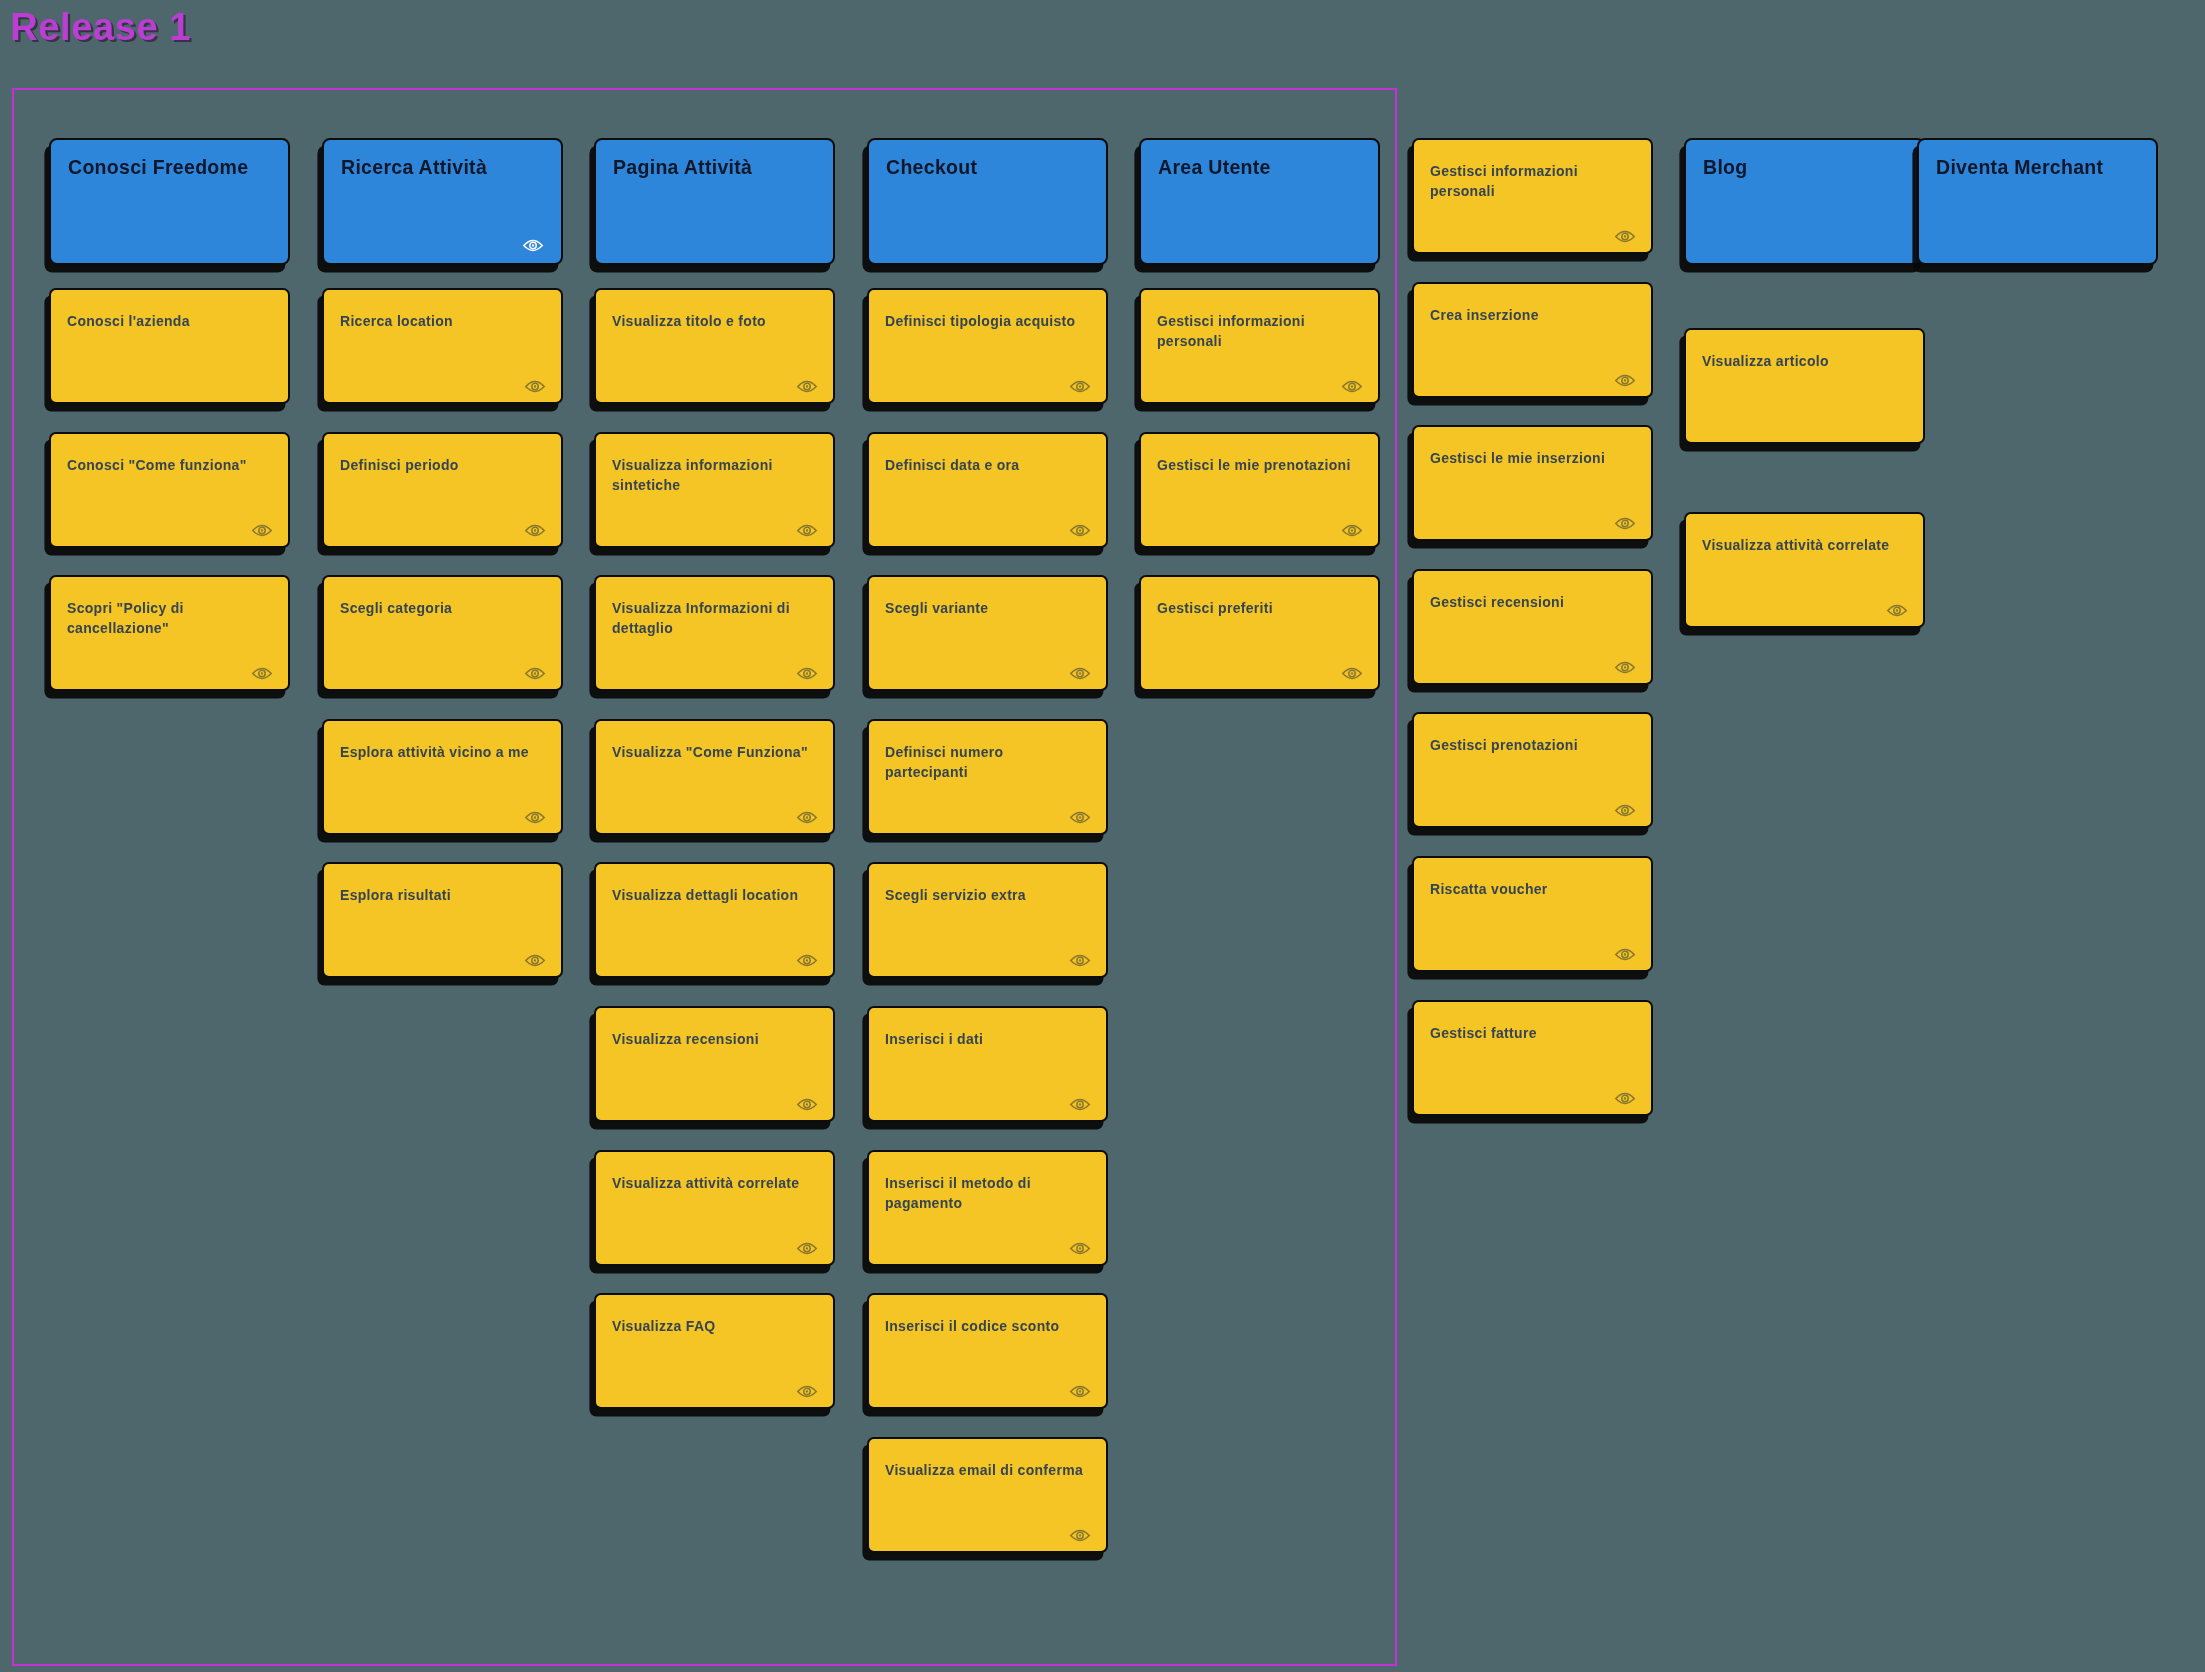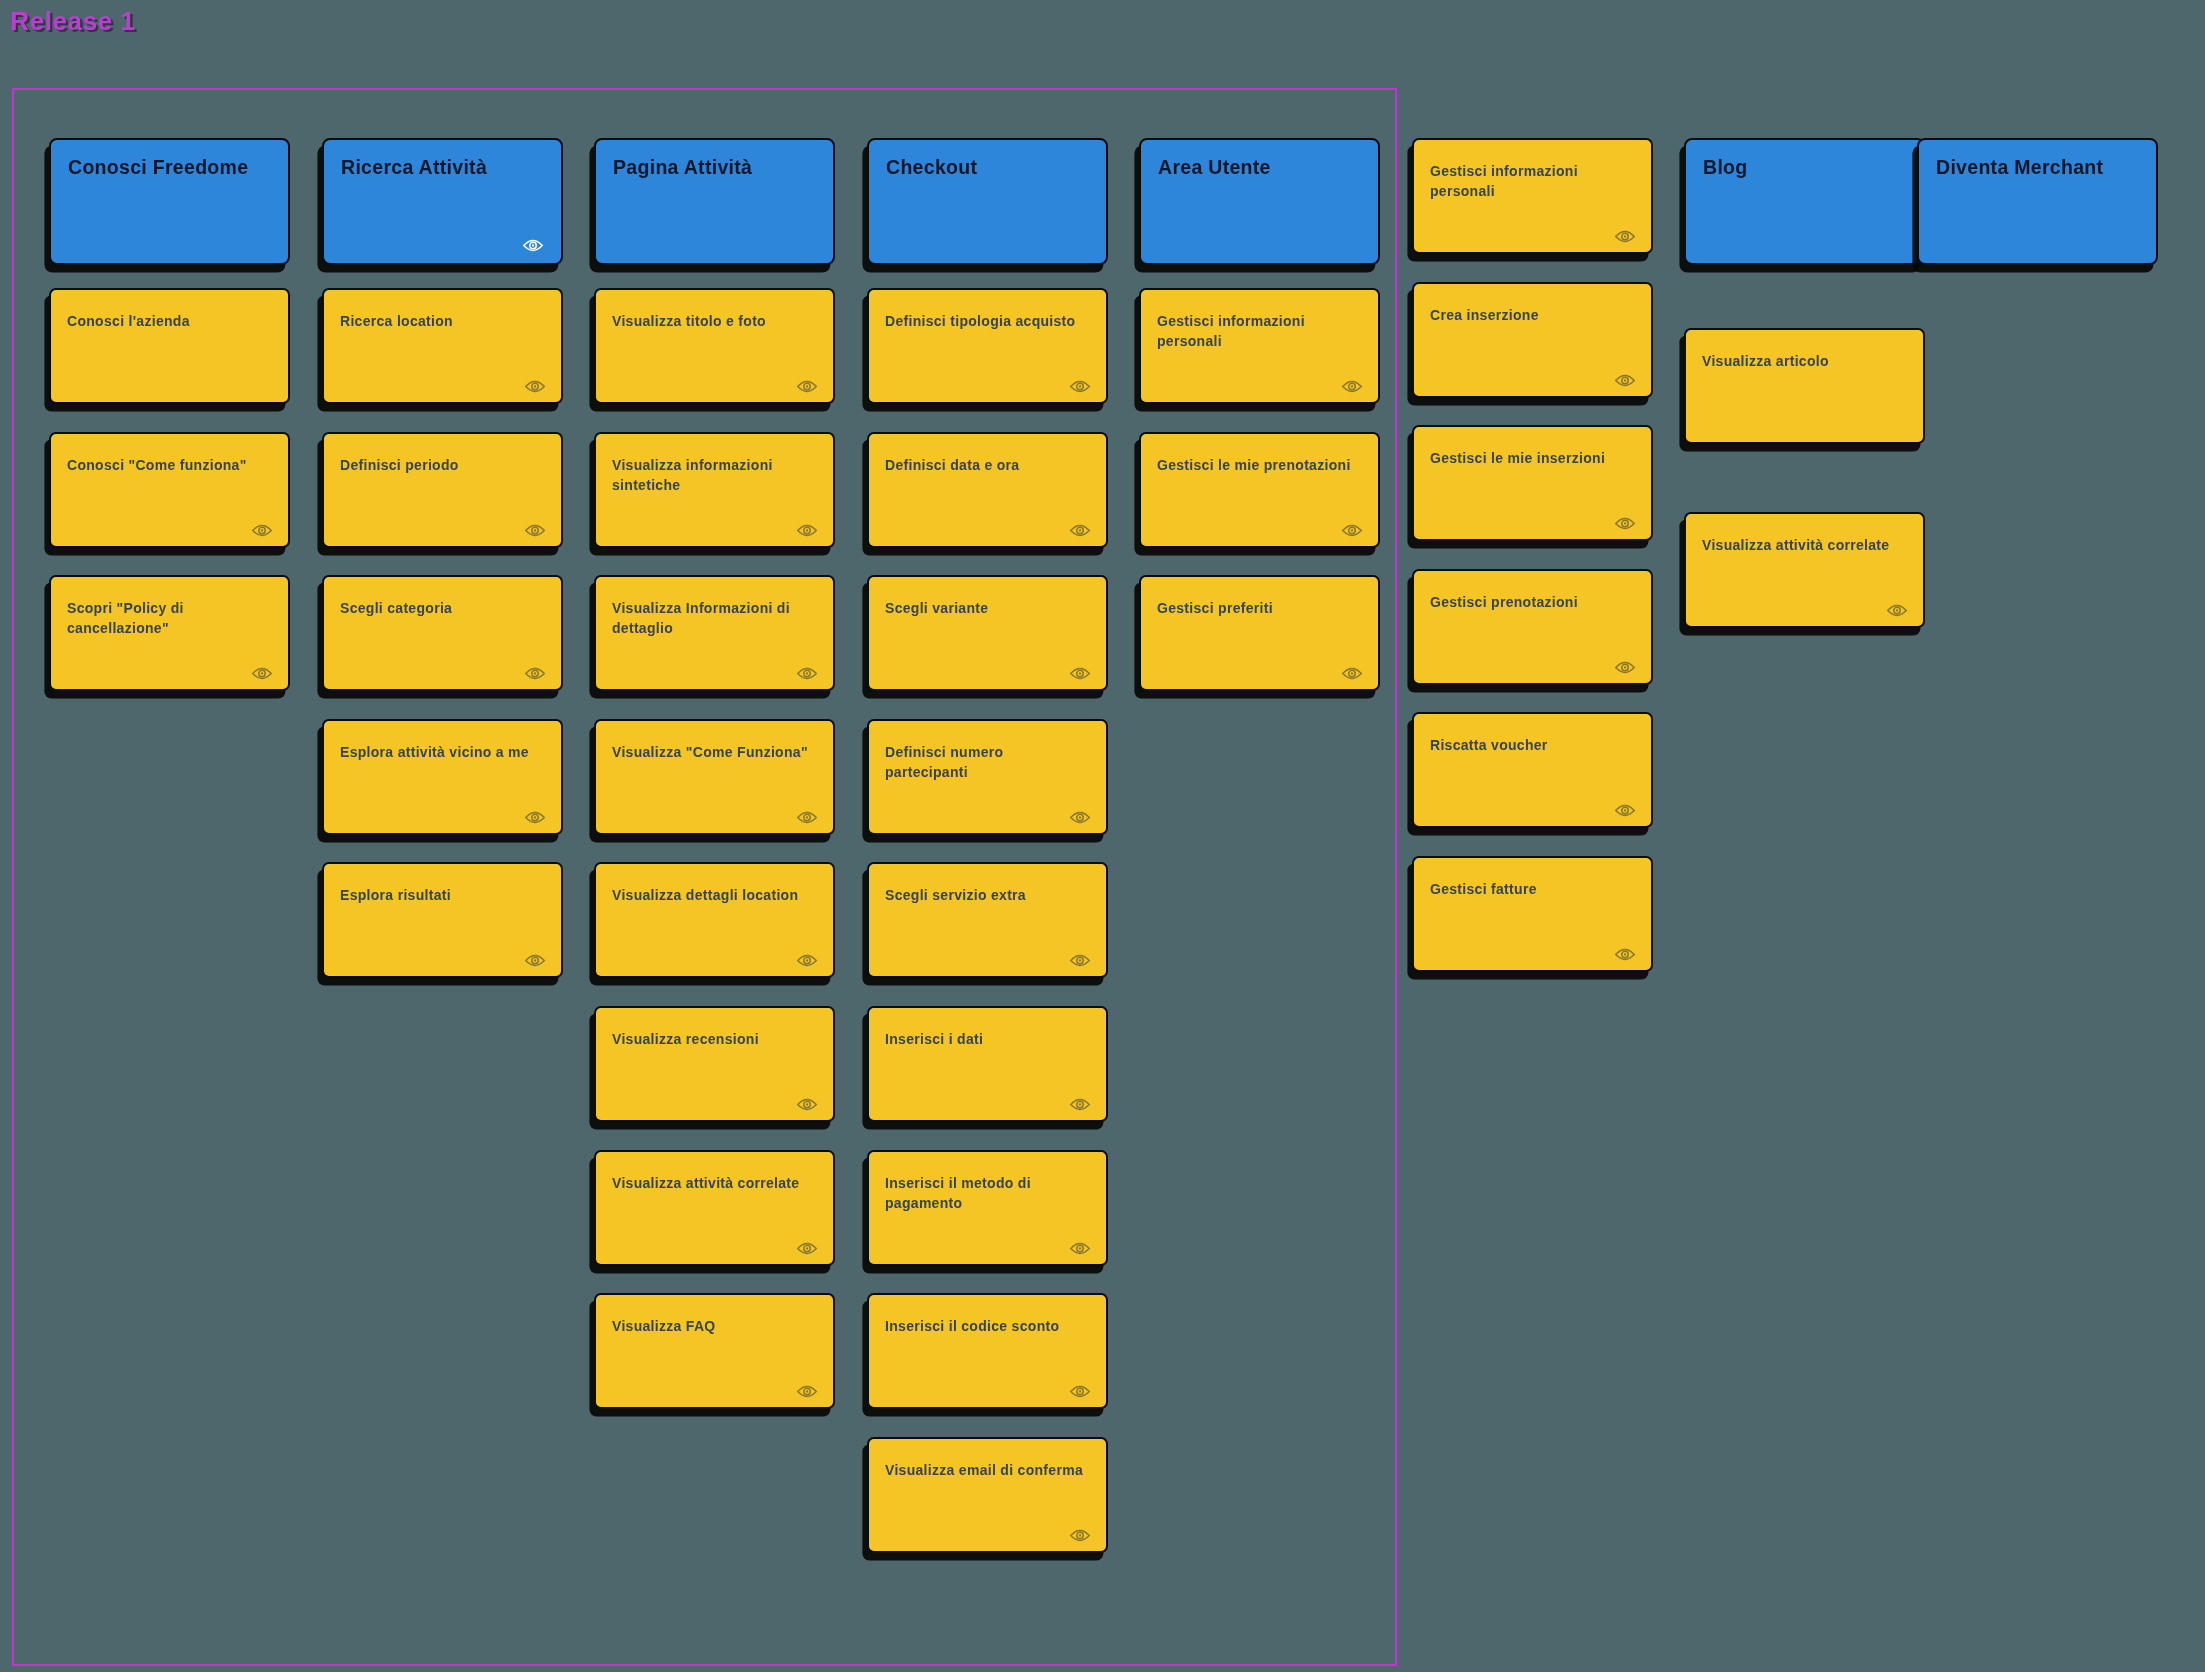--- a/index.html
+++ b/index.html
@@ -16,21 +16,21 @@
   html,body{width:2205px; height:1672px;}
   body{
     background:var(--bg);
     font-family:"Liberation Sans","DejaVu Sans",sans-serif;
     overflow:hidden;
     position:relative;
   }
   .release-title{
     position:absolute;
     left:10.3px; top:5.7px;
-    font-size:26px;
+    font-size:38px;
     font-weight:800;
     letter-spacing:0.6px;
     color:var(--title-magenta);
     text-shadow:2.3px 2.3px 0 rgba(45,35,55,0.75);
   }
   .release-frame{
     position:absolute;
     left:11.5px; top:88px;
     width:1385px; height:1578px;
     border:2.9px solid var(--frame-magenta);
@@ -358,20 +358,28 @@
         </div>
         <div class="card story">
           <span class="label">Gestisci le mie inserzioni</span>
           <span class="eye"><svg viewBox="0 0 38 26" width="22" height="15">
               <path d="M3 13 Q19 -4 35 13 Q19 30 3 13 Z" fill="none" stroke="currentColor" stroke-width="2.6"></path>
               <circle cx="19" cy="13" r="5.6" fill="none" stroke="currentColor" stroke-width="2.6"></circle>
               <circle cx="19" cy="13" r="2" fill="currentColor"></circle>
             </svg></span>
         </div>
         <div class="card story">
+          <span class="label">Gestisci recensioni</span>
+          <span class="eye"><svg viewBox="0 0 38 26" width="22" height="15">
+              <path d="M3 13 Q19 -4 35 13 Q19 30 3 13 Z" fill="none" stroke="currentColor" stroke-width="2.6"></path>
+              <circle cx="19" cy="13" r="5.6" fill="none" stroke="currentColor" stroke-width="2.6"></circle>
+              <circle cx="19" cy="13" r="2" fill="currentColor"></circle>
+            </svg></span>
+        </div>
+        <div class="card story">
           <span class="label">Gestisci prenotazioni</span>
           <span class="eye"><svg viewBox="0 0 38 26" width="22" height="15">
               <path d="M3 13 Q19 -4 35 13 Q19 30 3 13 Z" fill="none" stroke="currentColor" stroke-width="2.6"></path>
               <circle cx="19" cy="13" r="5.6" fill="none" stroke="currentColor" stroke-width="2.6"></circle>
               <circle cx="19" cy="13" r="2" fill="currentColor"></circle>
             </svg></span>
         </div>
         <div class="card story">
           <span class="label">Riscatta voucher</span>
           <span class="eye"><svg viewBox="0 0 38 26" width="22" height="15">

